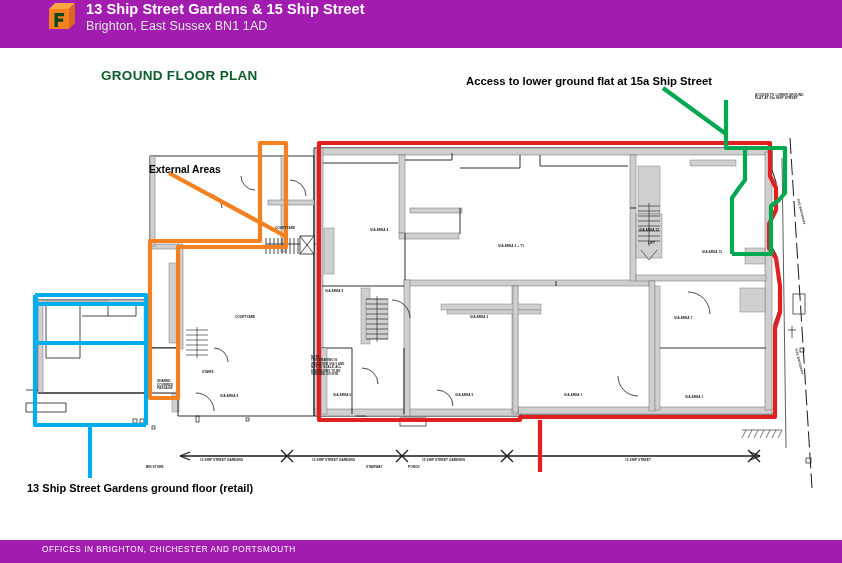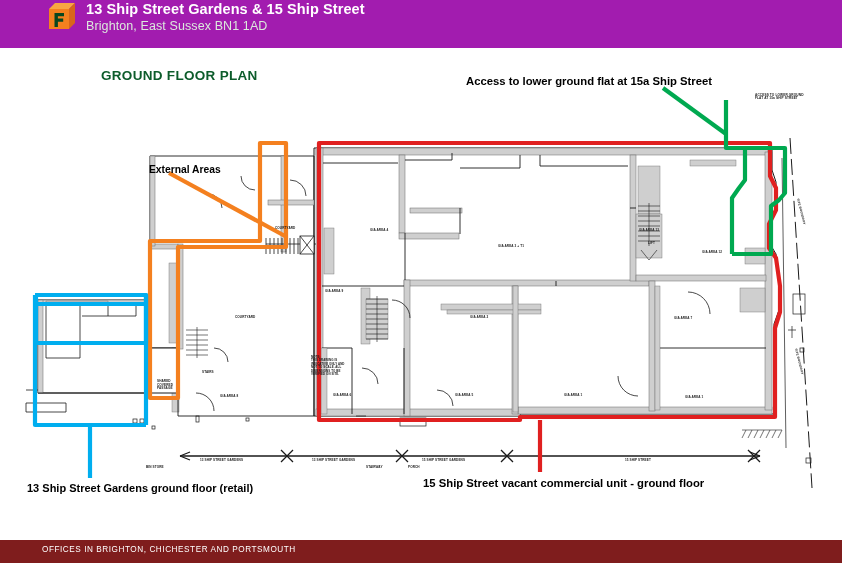--- a/index.html
+++ b/index.html
@@ -46,21 +46,21 @@
     color: #dce8dd;
     letter-spacing: 0.1px;
     white-space: nowrap;
   }
 
   
   .footer {
     position: absolute;
     left: 0; top: 540px;
     width: 842px; height: 23px;
-    background: #7f1d1d;
+    background: #a21caf;
   }
   .footer-text {
     position: absolute;
     left: 42px; top: 5px;
     font-size: 8.2px;
     color: #ffffff;
     letter-spacing: 0.55px;
     white-space: nowrap;
   }
 
@@ -381,21 +381,20 @@
   </svg>
 
   <div class="lbl lbl-plan-title">GROUND FLOOR PLAN</div>
 
   <div class="lbl lbl-access">Access to lower ground flat at 15a Ship Street</div>
 
   <div class="lbl lbl-external">External Areas</div>
 
   <div class="lbl lbl-blue">13 Ship Street Gardens ground floor (retail)</div>
 
-  <div class="lbl lbl-red">15 Ship Street vacant commercial unit - ground floor</div>
 
   <div class="micro micro-b" style="left:370px;  top:180px;">GIA AREA 4</div>
   <div class="micro micro-b" style="left:498px;  top:196px;">GIA AREA 3 + T1</div>
   <div class="micro micro-b" style="left:470px;  top:267px;">GIA AREA 2</div>
   <div class="micro micro-b" style="left:702px;  top:202px;">GIA AREA 12</div>
   <div class="micro micro-b" style="left:564px;  top:345px;">GIA AREA 1</div>
   <div class="micro micro-b" style="left:685px;  top:347px;">GIA AREA 1</div>
   <div class="micro micro-b" style="left:455px;  top:345px;">GIA AREA 5</div>
   <div class="micro micro-b" style="left:333px;  top:345px;">GIA AREA 6</div>
   <div class="micro micro-b" style="left:220px;  top:346px;">GIA AREA 8</div>

